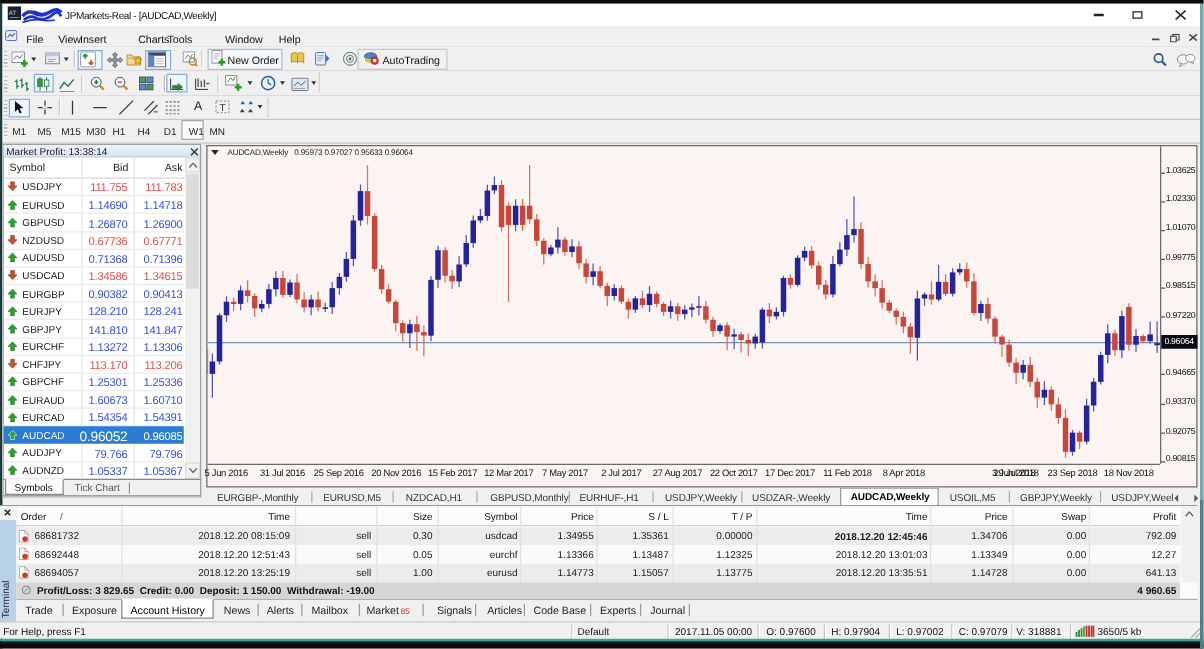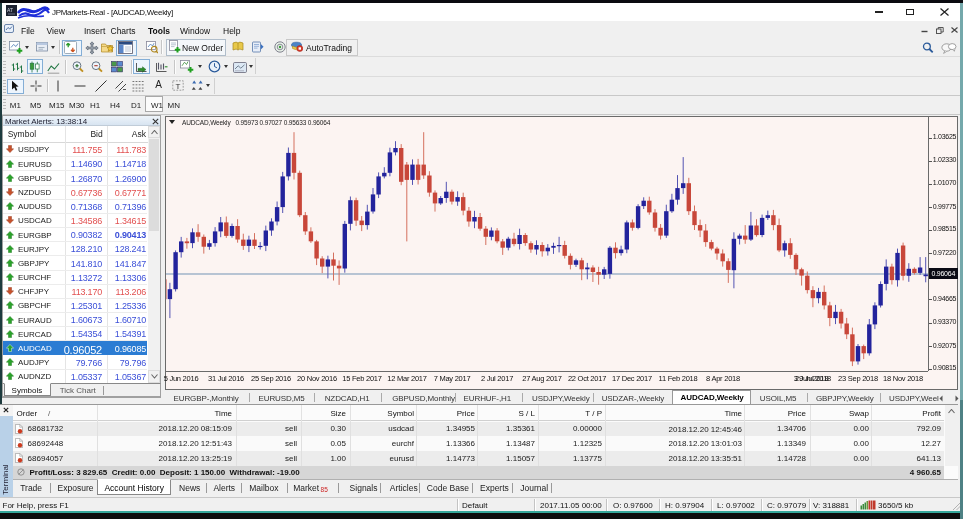--- a/index.html
+++ b/index.html
@@ -23,23 +23,23 @@
     <path d="M0.5 0.5 L8.5 7.5 M8.5 0.5 L0.5 7.5" stroke="#222" stroke-width="1.2"></path>
   </svg>
 <div style="position:absolute;left:1.5px;top:21px;width:958px;height:16px;background:#f0f0f0"></div>
 <div style="position:absolute;left:1.5px;top:36.5px;width:958px;height:1px;background:#b9b9b9"></div>
 <svg style="position:absolute;left:4px;top:24px" width="10" height="9" viewBox="0 0 10 9">
     <rect x="0.5" y="0.5" width="9" height="8" rx="1.5" fill="#e8f0fa" stroke="#4a6a9a" stroke-width="0.8"></rect>
     <path d="M2 6 L4 3.5 L5.8 5 L8 2.5" stroke="#4a6a9a" stroke-width="0.9" fill="none"></path>
   </svg>
 <div style="position:absolute;left:21px;top:25.5px;font-size:8.5px;color:#111;font-weight:normal;letter-spacing:0px;white-space:nowrap;">File</div>
 <div style="position:absolute;left:46.5px;top:25.5px;font-size:8.5px;color:#111;font-weight:normal;letter-spacing:0px;white-space:nowrap;">View</div>
-<div style="position:absolute;left:84px;top:25.5px;font-size:8.5px;color:#111;font-weight:normal;letter-spacing:0px;white-space:nowrap;">Insert</div>
+<div style="position:absolute;left:64px;top:25.5px;font-size:8.5px;color:#111;font-weight:normal;letter-spacing:0px;white-space:nowrap;">Insert</div>
 <div style="position:absolute;left:110.5px;top:25.5px;font-size:8.5px;color:#111;font-weight:normal;letter-spacing:0px;white-space:nowrap;">Charts</div>
-<div style="position:absolute;left:148px;top:25.5px;font-size:8.5px;color:#111;font-weight:bold;letter-spacing:0px;white-space:nowrap;text-align:right;">Tools</div>
+<div style="position:absolute;left:134px;top:25.5px;font-size:8.5px;color:#111;font-weight:normal;letter-spacing:0px;white-space:nowrap;text-align:right;">Tools</div>
 <div style="position:absolute;left:180px;top:25.5px;font-size:8.5px;color:#111;font-weight:normal;letter-spacing:0px;white-space:nowrap;">Window</div>
 <div style="position:absolute;left:223px;top:25.5px;font-size:8.5px;color:#111;font-weight:normal;letter-spacing:0px;white-space:nowrap;">Help</div>
 <svg style="position:absolute;left:921px;top:30px" width="7" height="3" viewBox="0 0 7 3">
     <path d="M0.5 1.5 h6" stroke="#444" stroke-width="1.4"></path>
   </svg>
 <svg style="position:absolute;left:936px;top:26.5px" width="8" height="7" viewBox="0 0 8 7">
     <rect x="0.5" y="2" width="4.5" height="4.5" fill="#f0f0f0" stroke="#444" stroke-width="0.9"></rect>
     <path d="M2.2 2 v-1.5 h5 v4.5 h-2.2" fill="none" stroke="#444" stroke-width="0.9"></path>
   </svg>
 <svg style="position:absolute;left:951px;top:27px" width="7" height="6" viewBox="0 0 7 6">
@@ -249,21 +249,21 @@
 <div style="position:absolute;left:49px;top:101px;font-size:8px;color:#222;font-weight:normal;letter-spacing:0px;white-space:nowrap;">M15</div>
 <div style="position:absolute;left:69px;top:101px;font-size:8px;color:#222;font-weight:normal;letter-spacing:0px;white-space:nowrap;">M30</div>
 <div style="position:absolute;left:90px;top:101px;font-size:8px;color:#222;font-weight:normal;letter-spacing:0px;white-space:nowrap;">H1</div>
 <div style="position:absolute;left:110px;top:101px;font-size:8px;color:#222;font-weight:normal;letter-spacing:0px;white-space:nowrap;">H4</div>
 <div style="position:absolute;left:131px;top:101px;font-size:8px;color:#222;font-weight:normal;letter-spacing:0px;white-space:nowrap;">D1</div>
 <div style="position:absolute;left:145px;top:96px;width:17.5px;height:15.5px;background:#fbfbfb;border:1px solid #a8a8a8"></div>
 <div style="position:absolute;left:151px;top:101px;font-size:8px;color:#222;font-weight:normal;letter-spacing:0px;white-space:nowrap;">W1</div>
 <div style="position:absolute;left:167.5px;top:101px;font-size:8px;color:#222;font-weight:normal;letter-spacing:0px;white-space:nowrap;">MN</div>
 <div style="position:absolute;left:1.5px;top:115px;width:159.5px;height:282.5px;background:#fff;border:1px solid #a0a0a0"></div>
 <div style="position:absolute;left:2.5px;top:116px;width:157.5px;height:9.5px;background:linear-gradient(180deg,#eef4fa,#d7e4f1);border-bottom:1px solid #c0ccd8"></div>
-<div style="position:absolute;left:5px;top:116.5px;font-size:8px;color:#223;font-weight:normal;letter-spacing:0px;white-space:nowrap;">Market Alerts: 13:38:14</div>
+<div style="position:absolute;left:5px;top:116.5px;font-size:8px;color:#223;font-weight:normal;letter-spacing:0px;white-space:nowrap;">Market Profit: 13:38:14</div>
 <svg style="position:absolute;left:152px;top:117.5px" width="7" height="7" viewBox="0 0 7 7">
     <path d="M0.8 0.8 L6.2 6.2 M6.2 0.8 L0.8 6.2" stroke="#333" stroke-width="1.1"></path>
   </svg>
 <div style="position:absolute;left:7.7px;top:129px;font-size:8.5px;color:#222;font-weight:normal;letter-spacing:0px;white-space:nowrap;">Symbol</div>
 <div style="position:absolute;right:860.3px;top:129px;font-size:8.5px;color:#222;font-weight:normal;letter-spacing:0px;white-space:nowrap;">Bid</div>
 <div style="position:absolute;right:817px;top:129px;font-size:8.5px;color:#222;font-weight:normal;letter-spacing:0px;white-space:nowrap;">Ask</div>
 <div style="position:absolute;left:2.5px;top:141.8px;width:145px;height:1px;background:#d8d8d8"></div>
 <div style="position:absolute;left:65px;top:126px;width:1px;height:257px;background:#e4e4e4"></div>
 <div style="position:absolute;left:106.5px;top:126px;width:1px;height:257px;background:#e4e4e4"></div>
 <div style="position:absolute;left:6px;top:145.4px;line-height:0"><svg width="8" height="8" viewBox="0 0 8 8">
@@ -306,21 +306,21 @@
     </svg></div>
 <div style="position:absolute;left:17.9px;top:216.3px;font-size:8px;color:#1a1a1a;font-weight:normal;letter-spacing:0px;white-space:nowrap;">USDCAD</div>
 <div style="position:absolute;right:861px;top:216.0px;font-size:9px;color:#e25050;font-weight:normal;letter-spacing:-0.2px;white-space:nowrap;">1.34586</div>
 <div style="position:absolute;right:817px;top:216.0px;font-size:9px;color:#e25050;font-weight:normal;letter-spacing:-0.2px;white-space:nowrap;">1.34615</div>
 <div style="position:absolute;left:2.5px;top:227.0px;width:144.5px;height:0.7px;background:#ececec"></div>
 <div style="position:absolute;left:6px;top:230.5px;line-height:0"><svg width="8" height="8" viewBox="0 0 8 8">
       <path d="M4 0.4 L7.6 4.2 L5.5 4.2 L5.5 7.6 L2.5 7.6 L2.5 4.2 L0.4 4.2 Z" fill="#29a329" stroke="#1d7a1d" stroke-width="0.5"></path>
     </svg></div>
 <div style="position:absolute;left:17.9px;top:230.5px;font-size:8px;color:#1a1a1a;font-weight:normal;letter-spacing:0px;white-space:nowrap;">EURGBP</div>
 <div style="position:absolute;right:861px;top:230.2px;font-size:9px;color:#3c50d8;font-weight:normal;letter-spacing:-0.2px;white-space:nowrap;">0.90382</div>
-<div style="position:absolute;right:817px;top:230.2px;font-size:9px;color:#3c50d8;font-weight:bold;letter-spacing:-0.2px;white-space:nowrap;">0.90413</div>
+<div style="position:absolute;right:817px;top:230.2px;font-size:9px;color:#3c50d8;font-weight:normal;letter-spacing:-0.2px;white-space:nowrap;">0.90413</div>
 <div style="position:absolute;left:2.5px;top:241.2px;width:144.5px;height:0.7px;background:#ececec"></div>
 <div style="position:absolute;left:6px;top:244.7px;line-height:0"><svg width="8" height="8" viewBox="0 0 8 8">
       <path d="M4 0.4 L7.6 4.2 L5.5 4.2 L5.5 7.6 L2.5 7.6 L2.5 4.2 L0.4 4.2 Z" fill="#29a329" stroke="#1d7a1d" stroke-width="0.5"></path>
     </svg></div>
 <div style="position:absolute;left:17.9px;top:244.7px;font-size:8px;color:#1a1a1a;font-weight:normal;letter-spacing:0px;white-space:nowrap;">EURJPY</div>
 <div style="position:absolute;right:861px;top:244.4px;font-size:9px;color:#3c50d8;font-weight:normal;letter-spacing:-0.2px;white-space:nowrap;">128.210</div>
 <div style="position:absolute;right:817px;top:244.4px;font-size:9px;color:#3c50d8;font-weight:normal;letter-spacing:-0.2px;white-space:nowrap;">128.241</div>
 <div style="position:absolute;left:2.5px;top:255.4px;width:144.5px;height:0.7px;background:#ececec"></div>
 <div style="position:absolute;left:6px;top:258.8px;line-height:0"><svg width="8" height="8" viewBox="0 0 8 8">
       <path d="M4 0.4 L7.6 4.2 L5.5 4.2 L5.5 7.6 L2.5 7.6 L2.5 4.2 L0.4 4.2 Z" fill="#29a329" stroke="#1d7a1d" stroke-width="0.5"></path>
@@ -783,21 +783,21 @@
       <circle cx="5" cy="7.2" r="2.2" fill="#cc3b1f"></circle>
     </svg></div>
 <div style="position:absolute;left:27.6px;top:424.3px;font-size:8px;color:#1a1a1a;font-weight:normal;letter-spacing:0px;white-space:nowrap;">68681732</div>
 <div style="position:absolute;right:731px;top:424.3px;font-size:8px;color:#1a1a1a;font-weight:normal;letter-spacing:0px;white-space:nowrap;">2018.12.20 08:15:09</div>
 <div style="position:absolute;right:666px;top:424.3px;font-size:8px;color:#1a1a1a;font-weight:normal;letter-spacing:0px;white-space:nowrap;">sell</div>
 <div style="position:absolute;right:617px;top:424.3px;font-size:8px;color:#1a1a1a;font-weight:normal;letter-spacing:0px;white-space:nowrap;">0.30</div>
 <div style="position:absolute;right:549px;top:424.3px;font-size:8px;color:#1a1a1a;font-weight:normal;letter-spacing:0px;white-space:nowrap;">usdcad</div>
 <div style="position:absolute;right:488px;top:424.3px;font-size:8px;color:#1a1a1a;font-weight:normal;letter-spacing:0px;white-space:nowrap;">1.34955</div>
 <div style="position:absolute;right:428px;top:424.3px;font-size:8px;color:#1a1a1a;font-weight:normal;letter-spacing:0px;white-space:nowrap;">1.35361</div>
 <div style="position:absolute;right:361px;top:424.3px;font-size:8px;color:#1a1a1a;font-weight:normal;letter-spacing:0px;white-space:nowrap;">0.00000</div>
-<div style="position:absolute;right:221px;top:425px;font-size:8px;color:#1a1a1a;font-weight:normal;letter-spacing:0px;white-space:nowrap;">2018.12.20 12:45:46</div>
+<div style="position:absolute;right:221px;top:425px;font-size:8px;color:#1a1a1a;font-weight:bold;letter-spacing:0px;white-space:nowrap;">2018.12.20 12:45:46</div>
 <div style="position:absolute;right:157px;top:424.3px;font-size:8px;color:#1a1a1a;font-weight:normal;letter-spacing:0px;white-space:nowrap;">1.34706</div>
 <div style="position:absolute;right:94px;top:424.3px;font-size:8px;color:#1a1a1a;font-weight:normal;letter-spacing:0px;white-space:nowrap;">0.00</div>
 <div style="position:absolute;right:22px;top:424.3px;font-size:8px;color:#1a1a1a;font-weight:normal;letter-spacing:0px;white-space:nowrap;">792.09</div>
 <div style="position:absolute;left:13px;top:436.2px;width:931px;height:14.7px;background:#fafafa"></div>
 <div style="position:absolute;left:15.3px;top:438.4px;line-height:0"><svg width="8" height="10" viewBox="0 0 8 10">
       <path d="M0.4 0.4 h4.4 l2.8 2.8 v6.4 h-7.2 z" fill="#fff" stroke="#999" stroke-width="0.7"></path>
       <path d="M4.8 0.4 v2.8 h2.8" fill="none" stroke="#999" stroke-width="0.6"></path>
       <circle cx="5" cy="7.2" r="2.2" fill="#cc3b1f"></circle>
     </svg></div>
 <div style="position:absolute;left:27.6px;top:439.0px;font-size:8px;color:#1a1a1a;font-weight:normal;letter-spacing:0px;white-space:nowrap;">68692448</div>

